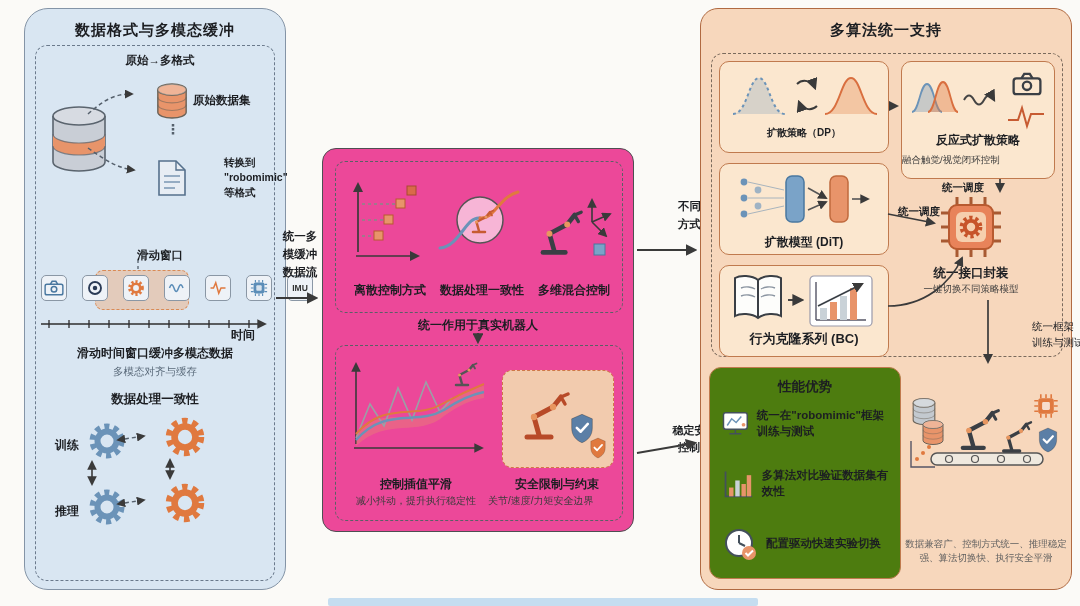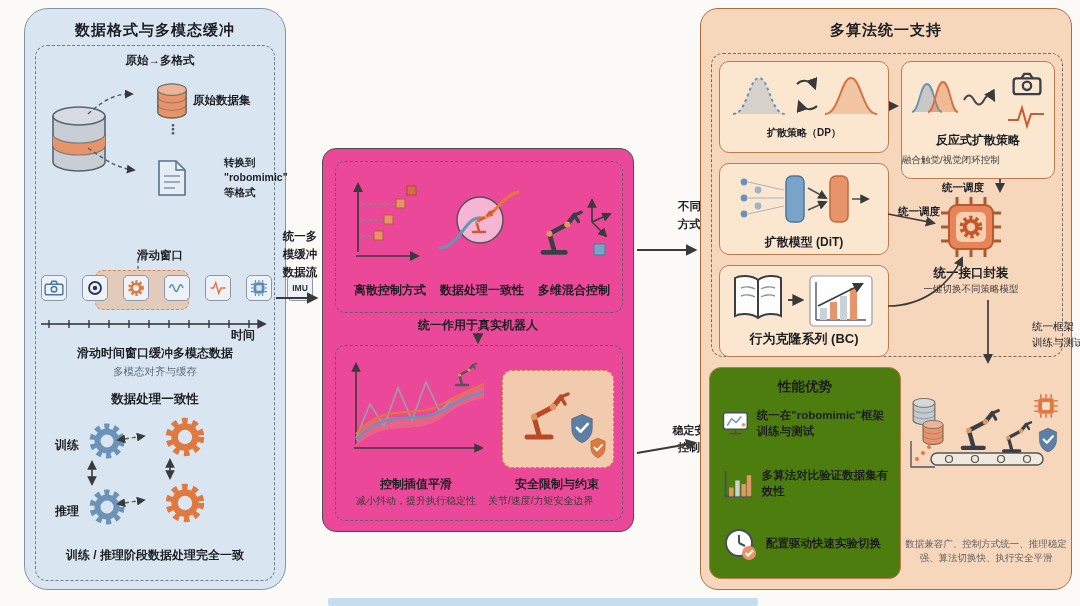--- a/index.html
+++ b/index.html
@@ -146,21 +146,20 @@
     <svg class="abs" style="left:138px;top:406px" width="44" height="44" viewBox="0 0 40 40">
         <use href="#sym-gear" width="40" height="40" style="color:#e0793f"></use>
       </svg>
     <div class="abs ttl" style="left:24px;top:494px;width:36px;font-size:12px">推理</div>
     <svg class="abs" style="left:62px;top:478px" width="40" height="40" viewBox="0 0 40 40">
         <use href="#sym-gear" width="40" height="40" style="color:#6b93b8"></use>
       </svg>
     <svg class="abs" style="left:138px;top:472px" width="44" height="44" viewBox="0 0 40 40">
         <use href="#sym-gear" width="40" height="40" style="color:#e0793f"></use>
       </svg>
-    <div class="abs ttl" style="left:0;right:0;top:538px;font-size:12px">训练 / 推理阶段数据处理完全一致</div>
   </section>
 
   <div class="flow-label" style="left:280px;top:228px;width:40px;font-size:11.5px">统一多模缓冲数据流</div>
 
   <section id="middle-panel" class="panel">
     <div class="dashed-box" style="left:12px;top:12px;width:288px;height:152px">
       <svg class="abs" style="left:8px;top:8px" width="86" height="104" viewBox="0 0 86 104">
         <path d="M14 82 V14" stroke="#3a3a3a" stroke-width="1.7" fill="none" marker-end="url(#arr)"></path>
         <path d="M12 86 H74" stroke="#3a3a3a" stroke-width="1.7" fill="none" marker-end="url(#arr)"></path>
         <path d="M18 66 H30 M18 50 H40 M18 34 H52" stroke="#888" stroke-width="1.4" stroke-dasharray="3 3"></path>

